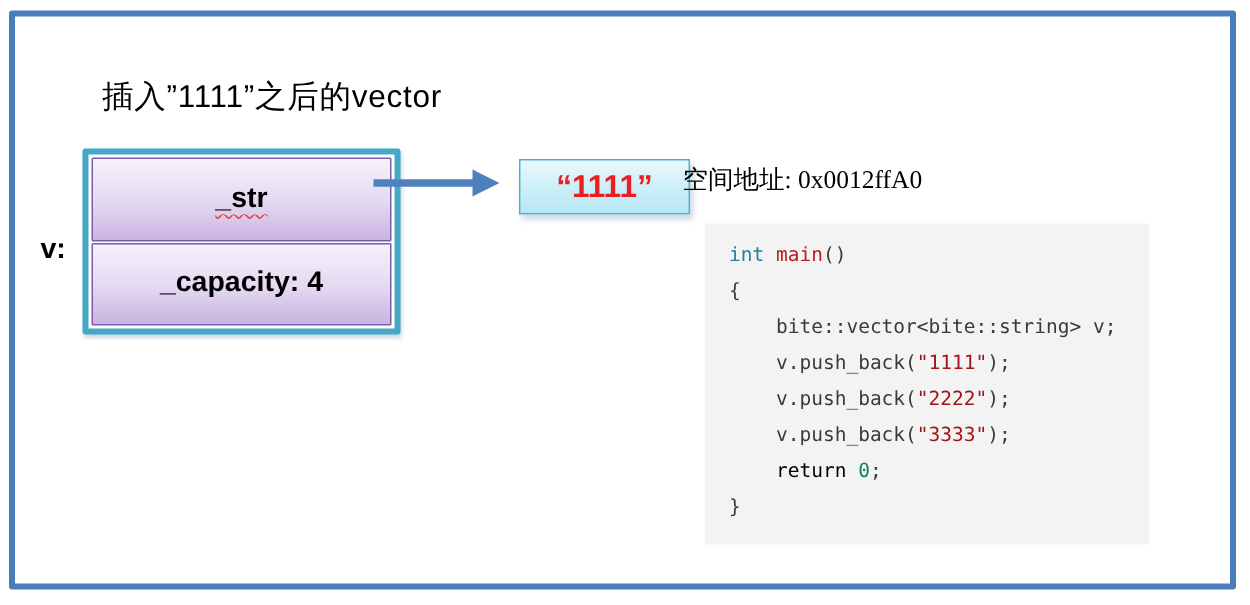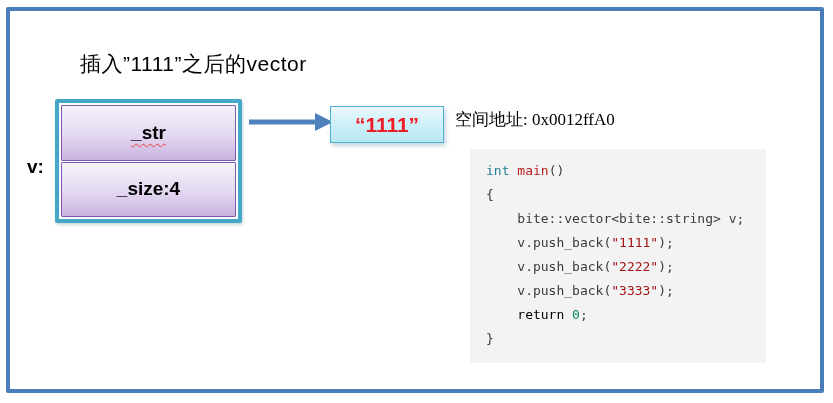--- a/index.html
+++ b/index.html
@@ -5,46 +5,46 @@
   html,body{margin:0;padding:0;}
   body{
     width:833px;height:403px;position:relative;background:#ffffff;
     font-family:"Liberation Sans","DejaVu Sans",sans-serif;overflow:hidden;
   }
   .frame{
     position:absolute;left:6px;top:7px;width:818px;height:386px;
     box-sizing:border-box;border:4px solid #4a7ebb;border-radius:2px;
   }
   .title{
-    position:absolute;left:80px;top:50px;font-size:21px;color:#000;
+    position:absolute;left:68px;top:50px;font-size:21px;color:#000;
     letter-spacing:.5px;white-space:nowrap;
   }
   .v-label{
     position:absolute;left:27px;top:156px;font-size:19px;font-weight:bold;color:#000;
   }
   .vector-box{
-    position:absolute;left:55px;top:99px;width:187px;height:124px;
+    position:absolute;left:55px;top:99px;width:212px;height:124px;
     box-sizing:border-box;border:4px solid #44a8c6;border-radius:2px;
     background:#ffffff;padding:2px;display:flex;flex-direction:column;gap:1px;
     box-shadow:1px 2px 3px rgba(100,140,160,.35);
   }
   .cell{
     flex:1;display:flex;align-items:center;justify-content:center;
     box-sizing:border-box;border:1px solid #7c5cad;border-radius:1px;
     background:linear-gradient(180deg,#f6f2fb 0%,#e3d8f1 55%,#c9b3e0 100%);
     font-size:19px;font-weight:600;color:#000;white-space:pre;
   }
   .squiggle{
     text-decoration:underline;text-decoration-style:wavy;
     text-decoration-color:#f23a3a;text-decoration-thickness:1px;
     text-underline-offset:4px;
   }
   .arrow{position:absolute;left:247px;top:107px;}
   .heap-box{
-    position:absolute;left:330px;top:106px;width:114px;height:37px;
+    position:absolute;left:346px;top:106px;width:114px;height:37px;
     box-sizing:border-box;border:1px solid #49b0cf;
     background:linear-gradient(180deg,#eaf9fd 0%,#cdeff8 50%,#b7e7f4 100%);
     display:flex;align-items:center;justify-content:center;
     color:#ee1c25;font-size:21px;font-weight:600;
     box-shadow:2px 3px 4px rgba(120,150,170,.4);
   }
   .address{
     position:absolute;left:455px;top:108px;font-size:17px;color:#000;
     font-family:"Liberation Serif","DejaVu Serif",serif;white-space:nowrap;
   }
@@ -65,21 +65,21 @@
 <body>
 
 <div class="frame"></div>
 
 <div class="title">插入”1111”之后的vector</div>
 
 <div class="v-label">v:</div>
 
 <div class="vector-box">
   <div class="cell"><span class="squiggle">_str</span></div>
-  <div class="cell"><span>_size:4</span></div>
+  <div class="cell"><span>_capacity: 4</span></div>
 </div>
 
 <svg class="arrow" width="88" height="30" viewBox="0 0 88 30">
   <line x1="2" y1="15" x2="70" y2="15" stroke="#4f81bd" stroke-width="5"></line>
   <polygon points="68,6 86,15 68,24" fill="#4f81bd"></polygon>
 </svg>
 
 <div class="heap-box">
   <span>“1111”</span>
 </div>

